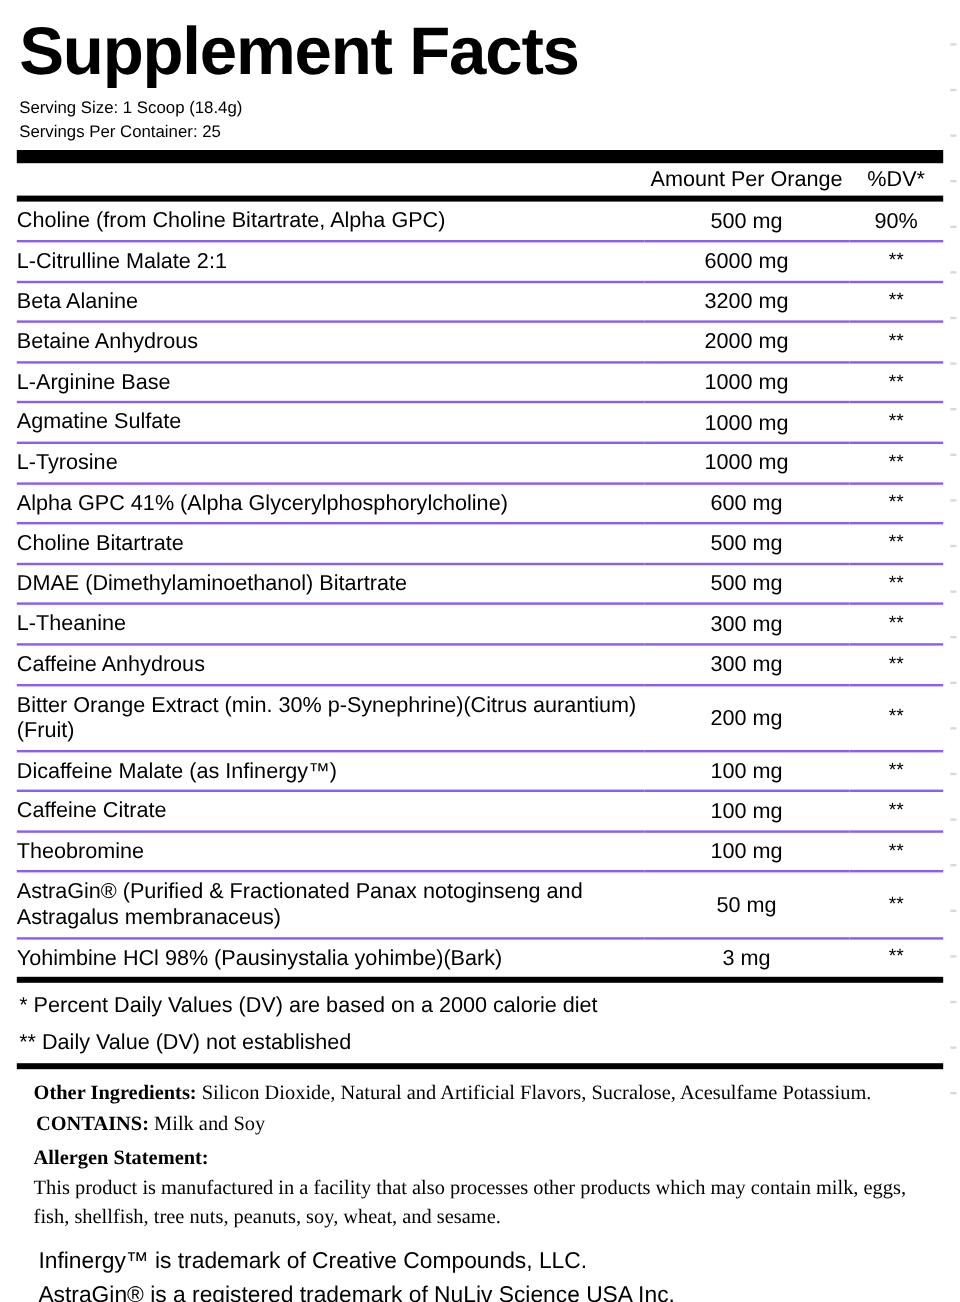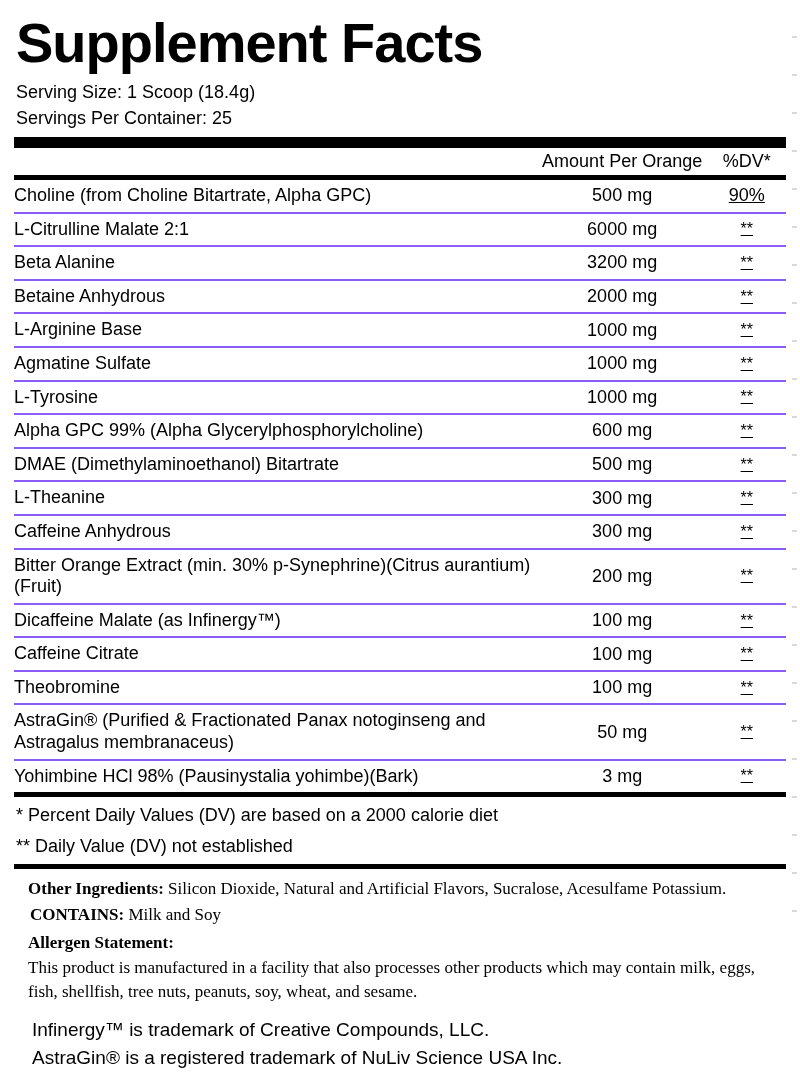--- a/index.html
+++ b/index.html
@@ -22,21 +22,21 @@
     position: relative;
   }
   .title {
     font-size: 56px;
     font-weight: bold;
     letter-spacing: -1px;
     line-height: 1.05;
     margin: 4px 0 6px 2px;
   }
   .serving-line {
-    font-size: 18px;
+    font-size: 14px;
     line-height: 1.45;
     margin-left: 2px;
   }
   .rule-thick {
     height: 11px;
     background: #000;
     margin: 6px 0 0 0;
   }
   .rule-med {
     height: 5px;
@@ -64,21 +64,21 @@
     padding-bottom: 4px;
   }
   .hdr .col-amt, .hdr .col-dv { text-align: center !important; }
 
   tr.row td {
     border-bottom: 2px solid #8b5cf6;
     padding-top: 5px;
     padding-bottom: 5px;
   }
   tr.row.last td { border-bottom: none; }
-  tr.row td.col-dv { font-size: 16px; text-decoration: underline; }
+  tr.row td.col-dv { font-size: 16px; }
   tr.row td.col-dv.pct { font-size: 18px; }
 
   .row-name { line-height: 1.2; }
 
   .footnotes {
     font-size: 18px;
     line-height: 1.35;
     margin: 6px 0 0 2px;
   }
   .other {
@@ -178,22 +178,27 @@
         <td class="col-name row-name">Agmatine Sulfate</td>
         <td class="col-amt">1000 mg</td>
         <td class="col-dv">**</td>
       </tr>
       <tr class="row">
         <td class="col-name row-name">L-Tyrosine</td>
         <td class="col-amt">1000 mg</td>
         <td class="col-dv">**</td>
       </tr>
       <tr class="row">
-        <td class="col-name row-name">Alpha GPC 99% (Alpha Glycerylphosphorylcholine)</td>
+        <td class="col-name row-name">Alpha GPC 41% (Alpha Glycerylphosphorylcholine)</td>
         <td class="col-amt">600 mg</td>
+        <td class="col-dv">**</td>
+      </tr>
+      <tr class="row">
+        <td class="col-name row-name">Choline Bitartrate</td>
+        <td class="col-amt">500 mg</td>
         <td class="col-dv">**</td>
       </tr>
       <tr class="row">
         <td class="col-name row-name">DMAE (Dimethylaminoethanol) Bitartrate</td>
         <td class="col-amt">500 mg</td>
         <td class="col-dv">**</td>
       </tr>
       <tr class="row">
         <td class="col-name row-name">L-Theanine</td>
         <td class="col-amt">300 mg</td>

